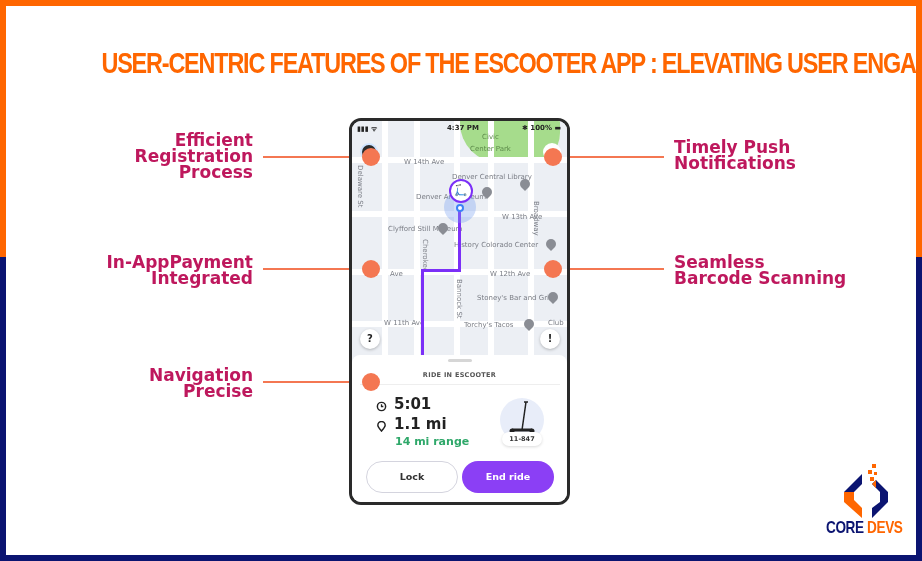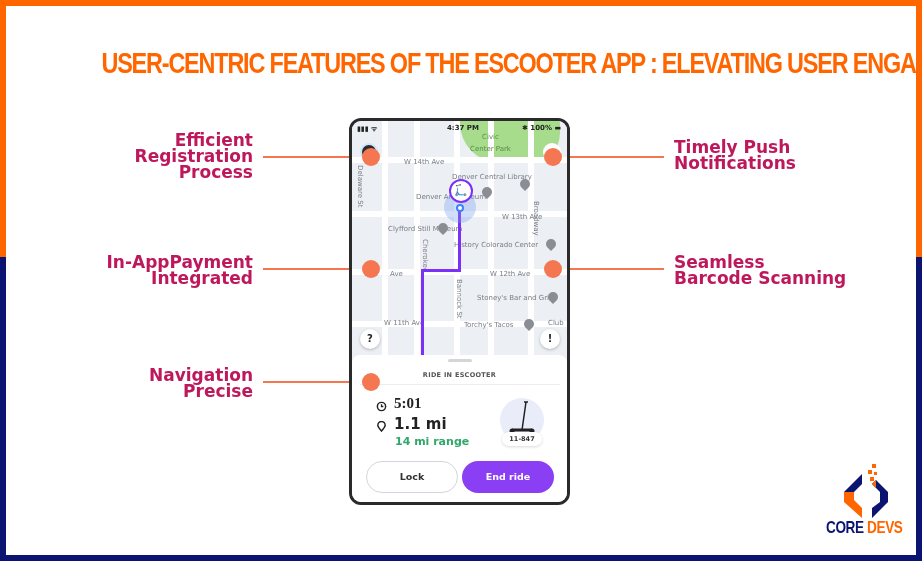--- a/index.html
+++ b/index.html
@@ -181,21 +181,21 @@
 
   <div class="sheet">
     <div class="handle"></div>
     <div class="sheet-title">RIDE IN ESCOOTER</div>
     <div class="sheet-divider"></div>
 
     <svg class="stat-icon" style="top:46px;" viewBox="0 0 12 12">
       <circle cx="6" cy="6" r="4.5" fill="none" stroke="#222" stroke-width="1.6"></circle>
       <path d="M6 3.5V6h2" fill="none" stroke="#222" stroke-width="1.4"></path>
     </svg>
-    <div class="stat" style="left:42px; top:40px;font-family:Liberation Serif, serif;">5:01</div>
+    <div class="stat" style="left:42px; top:40px;">5:01</div>
 
     <svg class="stat-icon" style="top:66px;" viewBox="0 0 12 12">
       <path d="M6 11 C3 7.5 2 6 2 4.5 A4 4 0 0 1 10 4.5 C10 6 9 7.5 6 11Z" fill="none" stroke="#222" stroke-width="1.6"></path>
     </svg>
     <div class="stat" style="left:42px; top:60px;">1.1 mi</div>
     <div class="range">14 mi range</div>
 
     <div class="scooter-bubble">
       <svg width="44" height="44" viewBox="0 0 44 44">
         <path d="M24 4 L28 4 M26 4 L22 32" stroke="#222" stroke-width="1.5" fill="none"></path>

